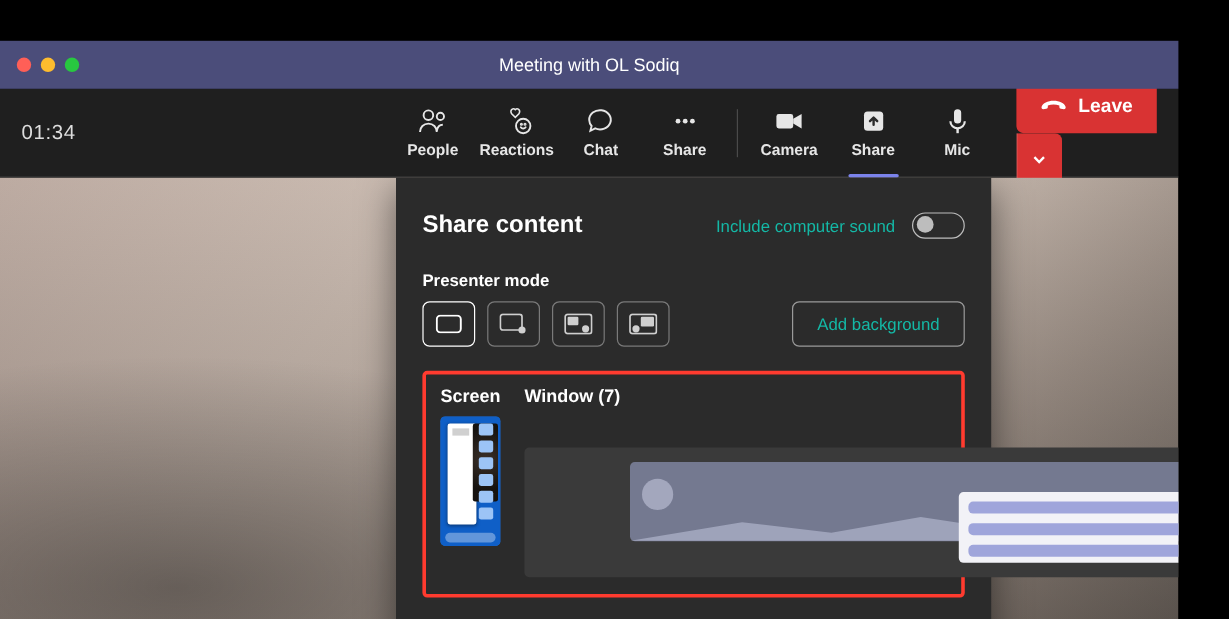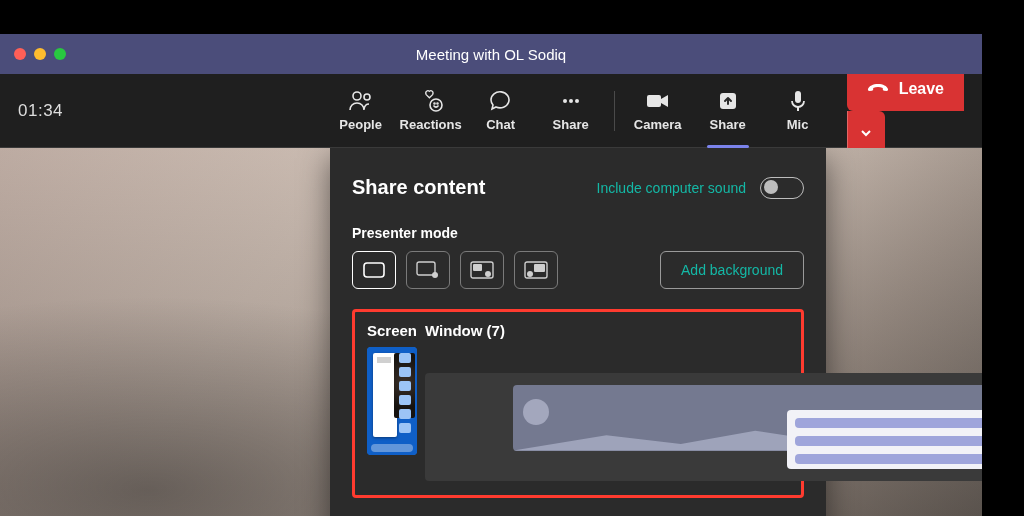--- a/index.html
+++ b/index.html
@@ -30,21 +30,21 @@
   .panel-head h2 { font-size: 20px; font-weight: 700; }
   .soundrow { display: flex; align-items: center; gap: 14px; color: #14b8a6; font-size: 14px; }
   .toggle { width: 44px; height: 22px; border: 1.5px solid #bdbdbd; border-radius: 20px; position: relative; cursor: pointer; }
   .toggle .knob { width: 14px; height: 14px; background: #bdbdbd; border-radius: 50%; position: absolute; top: 2.5px; left: 3px; }
   .sect { margin-top: 26px; }
   .sect h3 { font-size: 14px; font-weight: 600; margin-bottom: 10px; }
   .pm-row { display: flex; align-items: center; gap: 10px; }
   .pm { width: 44px; height: 38px; border: 1.5px solid #7a7a7a; border-radius: 6px; display: flex; align-items: center; justify-content: center; cursor: pointer; background: #2b2b2b; }
   .pm.sel { border-color: #fff; }
   .addbg { margin-left: auto; border: 1.5px solid #9a9a9a; background: transparent; color: #14b8a6; border-radius: 6px; height: 38px; padding: 0 20px; font-size: 14px; cursor: pointer; }
-  .share-grid { margin-top: 20px; border: 3px solid #ff3b2f; border-radius: 4px; padding: 10px 12px 14px 12px; display: flex; gap: 8px; }
+  .share-grid { margin-top: 20px; border: 3px solid #ff3b2f; border-radius: 4px; padding: 10px 12px 14px 12px; display: flex; gap: 20px; }
   .share-col { flex: 1; }
   .share-col h4 { font-size: 15px; font-weight: 600; margin-bottom: 8px; }
   .thumb { height: 108px; background: #3a3a3a; border-radius: 4px; overflow: hidden; position: relative; cursor: pointer; }
   
   .thumb.screen { background: linear-gradient(to bottom, #1e6fd8 0%, #1e6fd8 100%); }
   .thumb.screen .desk { position: absolute; inset: 0; background: #0f5fc7; }
   .thumb.screen .appwin { position: absolute; top: 6px; left: 6px; width: 48%; height: 78%; background: #fff; border-radius: 2px; box-shadow: 0 1px 3px rgba(0,0,0,.4); }
   .thumb.screen .appwin::before { content: ""; position: absolute; top: 4px; left: 4px; width: 60%; height: 6px; background: #d0d0d0; }
   .thumb.screen .camwin { position: absolute; top: 6px; left: 54%; width: 42%; height: 60%; background: radial-gradient(circle at 50% 45%, #3a2f28 0%, #15120f 70%); border-radius: 2px; }
   .thumb.screen .icons { position: absolute; right: 4px; top: 6px; bottom: 16px; width: 14px; display: flex; flex-direction: column; gap: 4px; }

